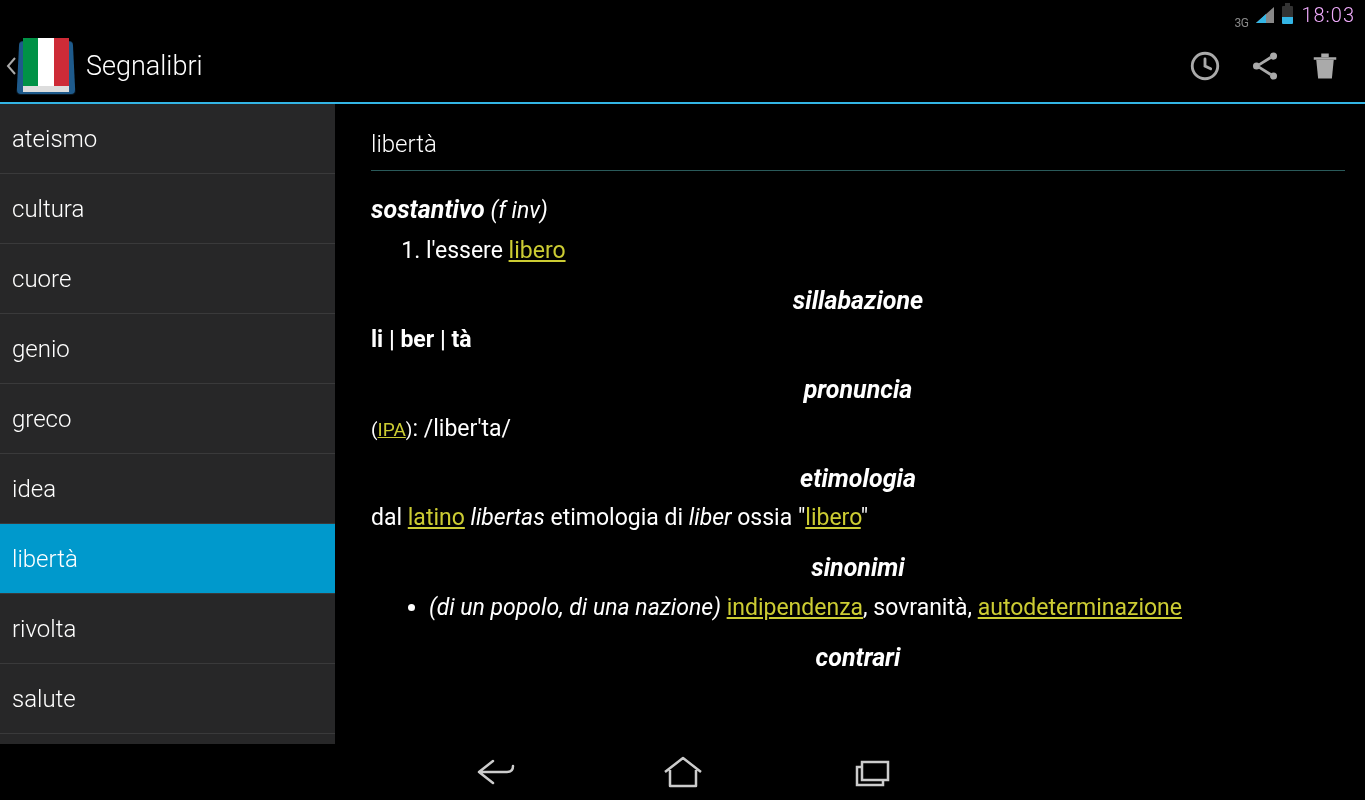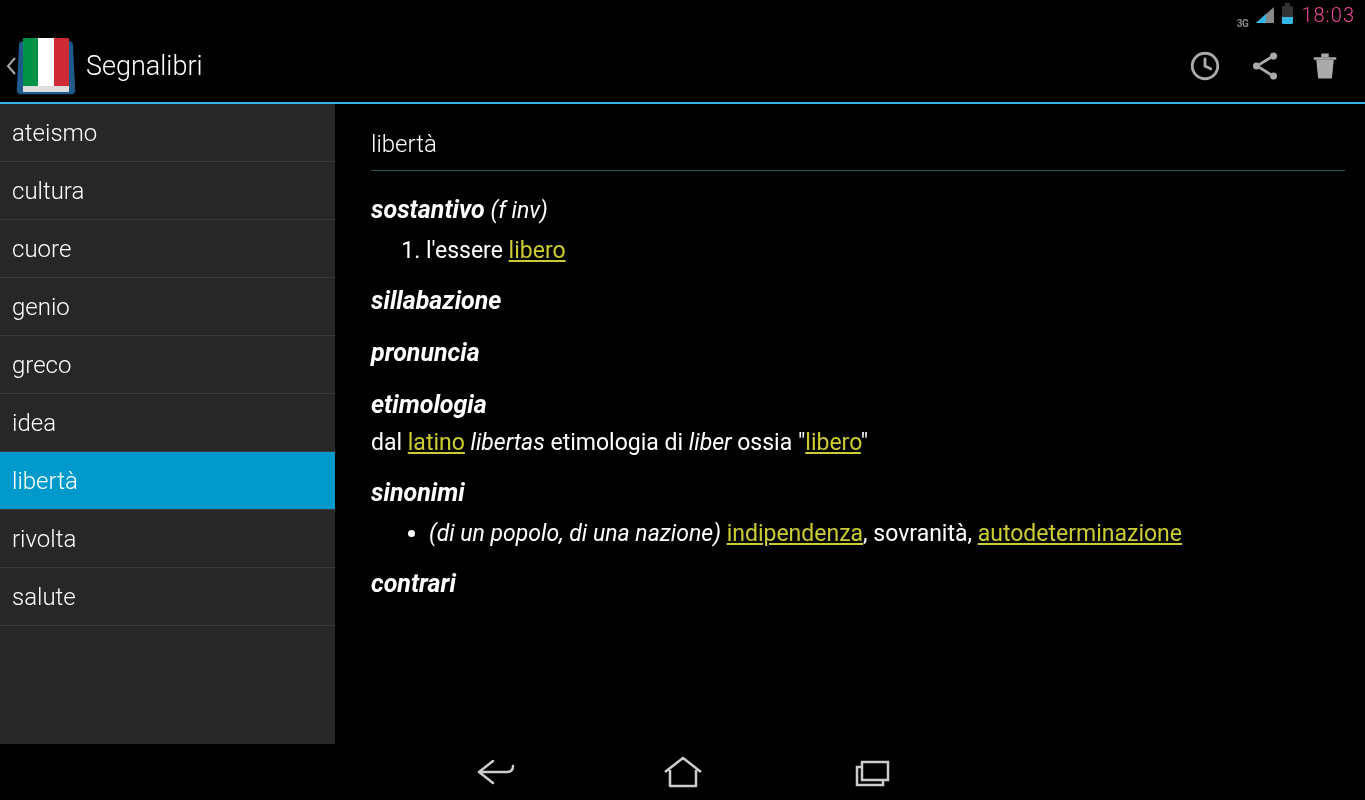--- a/index.html
+++ b/index.html
@@ -15,30 +15,30 @@
     
     .status-bar {
       height: 30px;
       display: flex;
       justify-content: flex-end;
       align-items: center;
       padding-right: 10px;
       gap: 8px;
       background: #000;
     }
-    .status-3g { color: #888; font-size: 10px; font-weight: 700; letter-spacing: -0.5px; margin-top: 16px; }
+    .status-3g { color: #888; font-size: 12px; font-weight: 400; letter-spacing: -0.5px; margin-top: 16px; }
     .status-signal svg { display: block; }
     .status-battery {
       width: 11px; height: 18px;
       background: linear-gradient(to top, #33b5e5 40%, #333 40%);
       border-radius: 1px;
       position: relative;
     }
     .status-battery::before { content:""; position:absolute; top:-3px; left:3px; width:5px; height:3px; background:#333; }
-    .status-time { color: #ec4899; font-size: 20px; font-weight: 300; letter-spacing: 1px; }
+    .status-time { color: #f0abfc; font-size: 20px; font-weight: 300; letter-spacing: 1px; }
     
     .action-bar {
       height: 74px;
       display: flex;
       align-items: center;
       padding: 0 10px 0 4px;
       border-bottom: 2px solid #33b5e5;
       background: #000;
     }
     .back-caret {
@@ -64,21 +64,21 @@
     .ab-icon svg { display:block; }
     
     .main { display:flex; height: calc(100% - 30px - 74px - 56px); }
     .sidebar {
       width: 337px;
       background: #272728;
       border-right: 2px solid #000;
       overflow-y:auto;
     }
     .sidebar-item {
-      height: 58px;
+      height: 70px;
       display:flex; align-items:center;
       padding-left: 12px;
       font-size: 24px;
       border-bottom: 1px solid #3a3a3b;
       color: #fff;
       font-weight: 300;
     }
     .sidebar-item.selected { background: #0099cc; }
     .content {
       flex:1;
@@ -94,20 +94,21 @@
       padding-bottom: 10px;
       border-bottom: 1px solid #2a5a5a;
       margin-bottom: 22px;
     }
     .section-head {
       font-weight: 700;
       font-style: italic;
       font-size: 25px;
       margin-top: 18px;
       margin-bottom: 6px;
+      text-align: center;
     }
     .gram { font-style: italic; font-weight: 400; margin-top: 24px; }
     .ol { margin-left: 55px; margin-top: 8px; }
     .ul { list-style: disc; margin-left: 58px; margin-top: 8px; }
     .ul li { margin-bottom: 6px; }
     .link { color: #cccc33; text-decoration: underline; }
     .ital { font-style: italic; }
     .syl { font-weight: 700; font-size: 23px; }
     .ipa-label { color:#cccc33; text-decoration: underline; font-size:19px; }
     .paren-small { font-size:19px; }
@@ -221,22 +222,26 @@
       <span class="section-head">sostantivo</span>
       <span class="gram">(f inv)</span>
     </div>
     <ol class="ol">
       <li>
         <span>l'essere </span><a class="link">libero</a>
       </li>
     </ol>
 
     <div class="section-head">sillabazione</div>
+    <div class="syl">li | ber | tà</div>
 
     <div class="section-head">pronuncia</div>
+    <p>
+      <span class="paren-small">(</span><a class="ipa-label">IPA</a><span class="paren-small">)</span>: <span>/liber'ta/</span>
+    </p>
 
     <div class="section-head">etimologia</div>
     <p>
       <span>dal </span><a class="link">latino</a><span class="ital"> libertas</span><span> etimologia di </span><span class="ital">liber</span><span> ossia "</span><a class="link">libero</a><span>"</span>
     </p>
 
     <div class="section-head">sinonimi</div>
     <ul class="ul">
       <li>
         <span class="ital">(di un popolo, di una nazione)</span> <a class="link">indipendenza</a><span>, sovranità, </span><a class="link">autodeterminazione</a>

